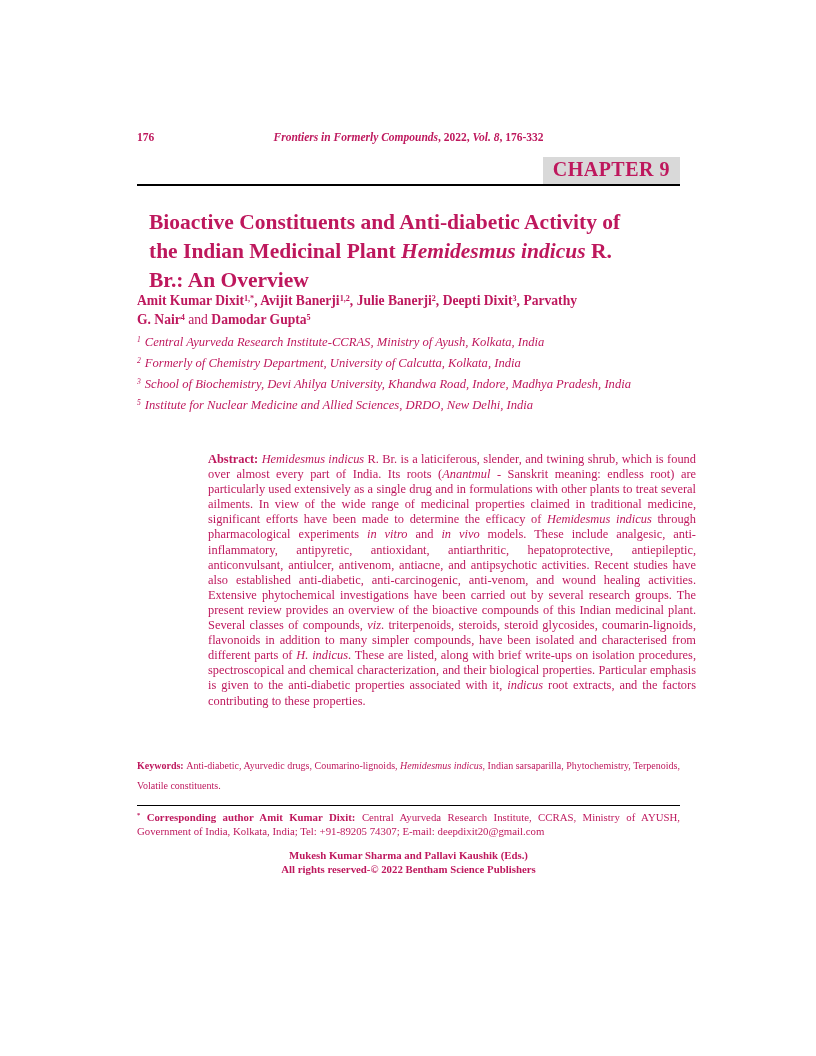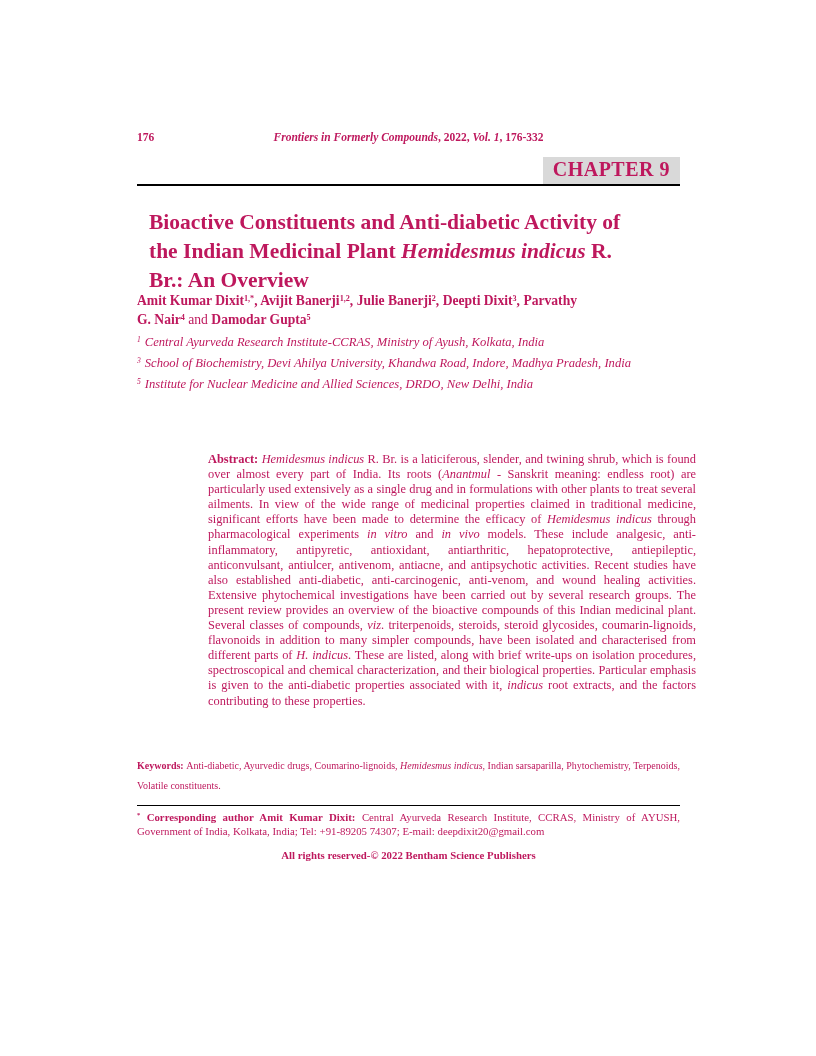--- a/index.html
+++ b/index.html
@@ -76,42 +76,44 @@
     font-size: 10.8px; line-height: 13.5px;
   }
 </style>
 </head>
 <body>
 
 <div id="page">
 
   <div class="header-row">
     <span class="page-number">176</span>
-    <div class="citation"><span class="it bd">Frontiers in Formerly Compounds</span><span class="bd">, 2022, </span><span class="it bd">Vol. 1</span><span class="bd">, 176-332</span></div>
+    <div class="citation"><span class="it bd">Frontiers in Formerly Compounds</span><span class="bd">, 2022, </span><span class="it bd">Vol. 8</span><span class="bd">, 176-332</span></div>
   </div>
 
   <div class="chapter-badge">CHAPTER 9</div>
 
   <div class="top-rule"></div>
 
   <h1 class="title"><span>Bioactive Constituents and Anti-diabetic Activity of</span><br><span>the Indian Medicinal Plant </span><span class="it">Hemidesmus indicus</span><span> R.</span><br><span>Br.: An Overview</span></h1>
 
   <div class="authors"><span class="bd">Amit Kumar Dixit</span><sup class="bd">1,*</sup><span class="bd">, </span><span class="bd">Avijit Banerji</span><sup class="bd">1,2</sup><span class="bd">, </span><span class="bd">Julie Banerji</span><sup class="bd">2</sup><span class="bd">, </span><span class="bd">Deepti Dixit</span><sup class="bd">3</sup><span class="bd">, </span><span class="bd">Parvathy</span><br><span class="bd">G. Nair</span><sup class="bd">4</sup><span> and </span><span class="bd">Damodar Gupta</span><sup class="bd">5</sup></div>
 
   <div class="affiliations">
     <div class="aff"><sup>1</sup><span>Central Ayurveda Research Institute-CCRAS, Ministry of Ayush, Kolkata, India</span></div>
+    <div class="aff"><sup>2</sup><span>Formerly of Chemistry Department, University of Calcutta, Kolkata, India</span></div>
     <div class="aff"><sup>3</sup><span>School of Biochemistry, Devi Ahilya University, Khandwa Road, Indore, Madhya Pradesh, India</span></div>
     <div class="aff"><sup>5</sup><span>Institute for Nuclear Medicine and Allied Sciences, DRDO, New Delhi, India</span></div>
   </div>
 
   <div class="abstract"><span class="bd">Abstract: </span><span class="it">Hemidesmus indicus</span><span> R. Br. is a laticiferous, slender, and twining shrub, which is found over almost every part of India. Its roots (</span><span class="it">Anantmul</span><span> - Sanskrit meaning: endless root) are particularly used extensively as a single drug and in formulations with other plants to treat several ailments. In view of the wide range of medicinal properties claimed in traditional medicine, significant efforts have been made to determine the efficacy of </span><span class="it">Hemidesmus indicus</span><span> through pharmacological experiments </span><span class="it">in vitro</span><span> and </span><span class="it">in vivo</span><span> models. These include analgesic, anti-inflammatory, antipyretic, antioxidant, antiarthritic, hepatoprotective, antiepileptic, anticonvulsant, antiulcer, antivenom, antiacne, and antipsychotic activities. Recent studies have also established anti-diabetic, anti-carcinogenic, anti-venom, and wound healing activities. Extensive phytochemical investigations have been carried out by several research groups. The present review provides an overview of the bioactive compounds of this Indian medicinal plant. Several classes of compounds, </span><span class="it">viz</span><span>. triterpenoids, steroids, steroid glycosides, coumarin-lignoids, flavonoids in addition to many simpler compounds, have been isolated and characterised from different parts of </span><span class="it">H. indicus</span><span>. These are listed, along with brief write-ups on isolation procedures, spectroscopical and chemical characterization, and their biological properties. Particular emphasis is given to the anti-diabetic properties associated with it, </span><span class="it">indicus</span><span> root extracts, and the factors contributing to these properties.</span></div>
 
   <div class="keywords"><span class="bd">Keywords: </span><span>Anti-diabetic, Ayurvedic drugs, Coumarino-lignoids, </span><span class="it">Hemidesmus indicus</span><span>, Indian sarsaparilla, Phytochemistry, Terpenoids, Volatile constituents.</span></div>
 
   <div class="foot-rule"></div>
 
   <div class="footnote"><sup class="bd">*</sup><span class="bd"> Corresponding author Amit Kumar Dixit: </span><span>Central Ayurveda Research Institute, CCRAS, Ministry of AYUSH, Government of India, Kolkata, India; Tel: +91-89205 74307; E-mail: deepdixit20@gmail.com</span></div>
 
   <div class="publisher">
+    <div>Mukesh Kumar Sharma and Pallavi Kaushik (Eds.)</div>
     <div>All rights reserved-© 2022 Bentham Science Publishers</div>
   </div>
 
 </div>
 
 </body></html>

